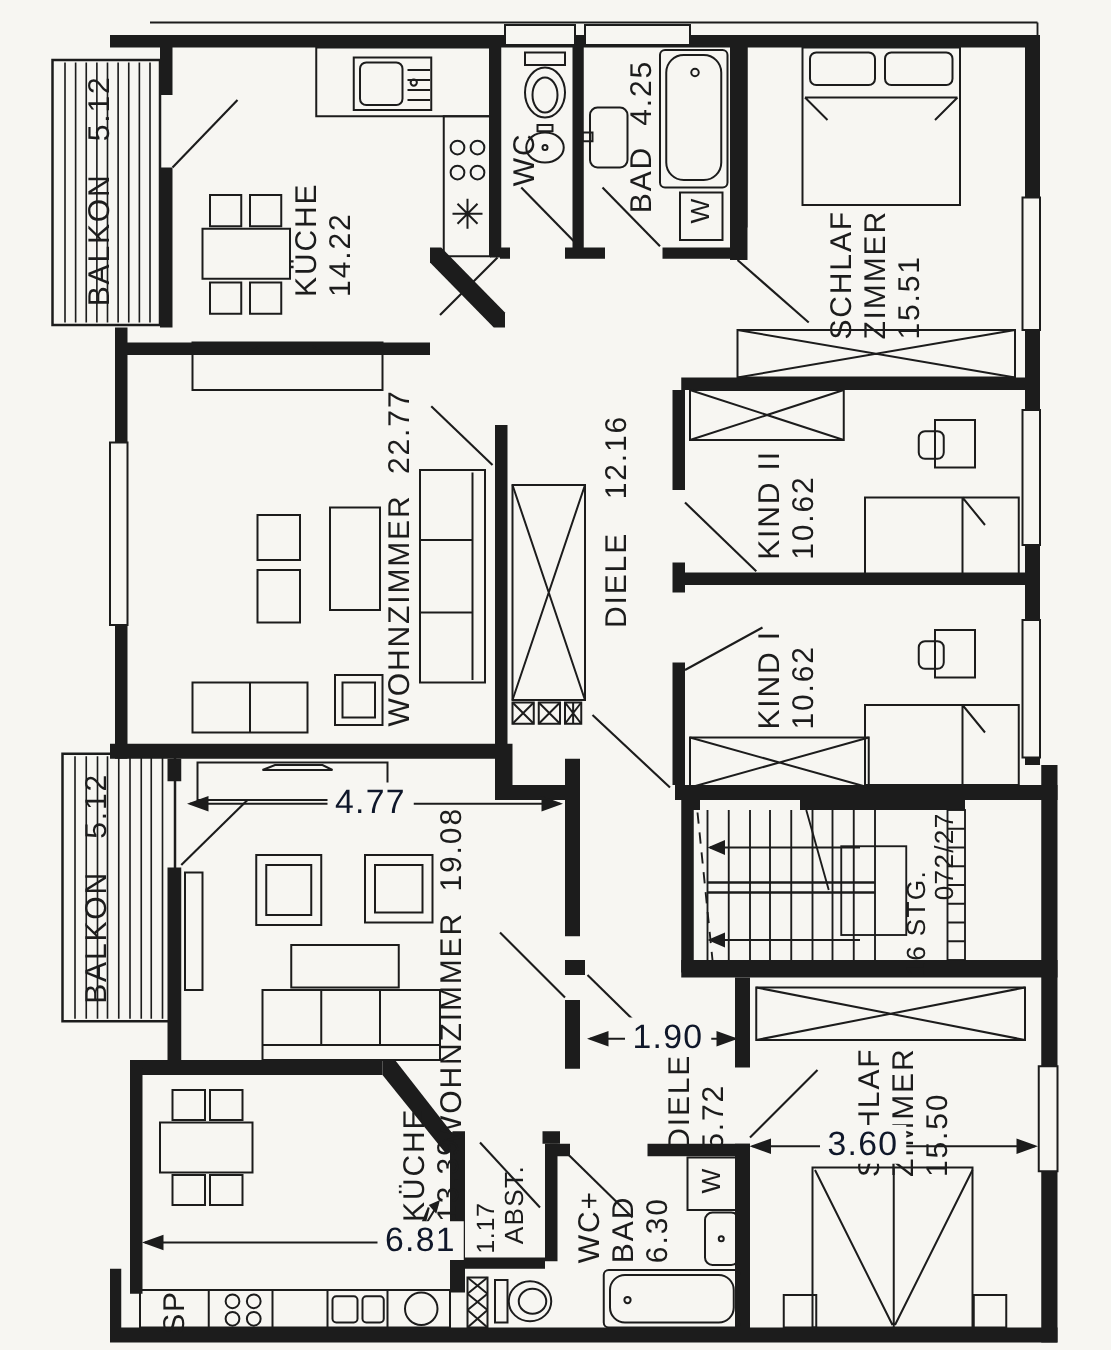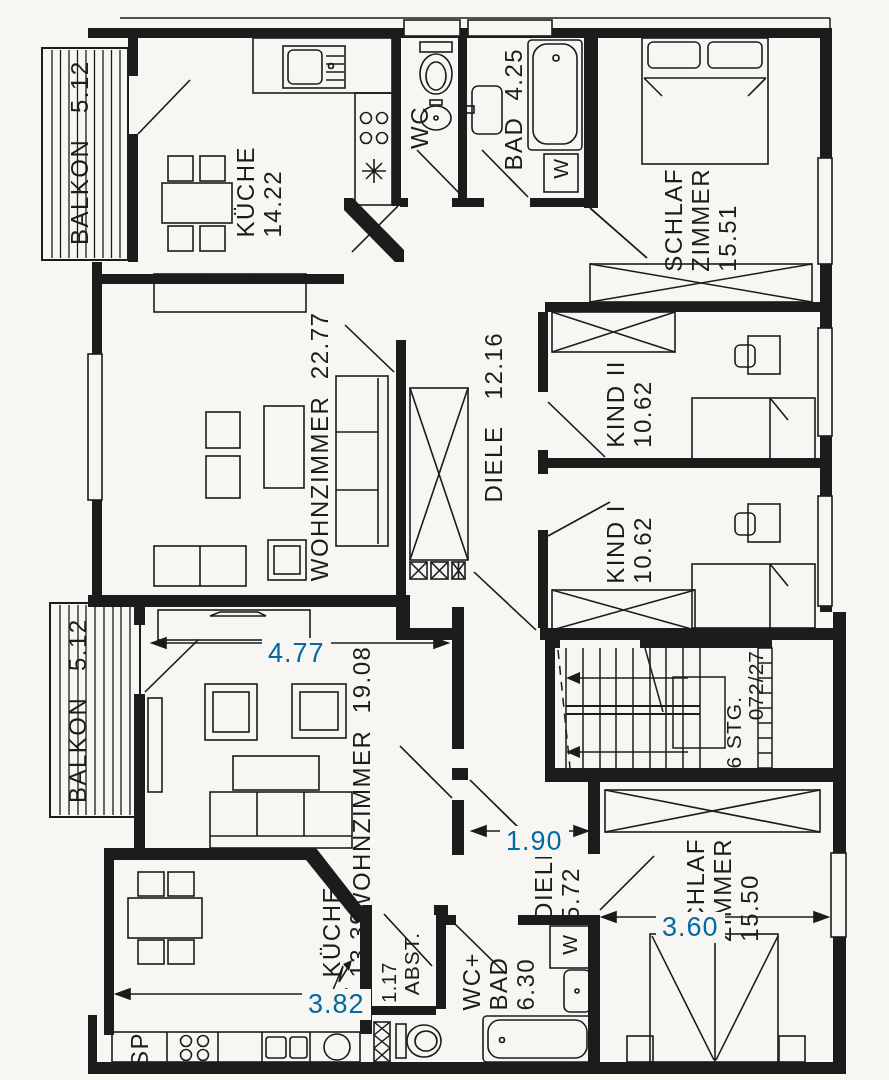--- a/index.html
+++ b/index.html
@@ -5,21 +5,21 @@
   html,body{margin:0;padding:0;background:#e8e6e1;}
   #stage{position:relative;width:889px;height:1080px;background:#f7f6f2;overflow:hidden;
          font-family:"Liberation Sans", sans-serif;color:#1c1c1c;}
   #plan-svg{position:absolute;left:0;top:0;}
   .vl{position:absolute;writing-mode:vertical-rl;transform:rotate(180deg);
       font-size:24px;letter-spacing:1.5px;line-height:1.13;white-space:nowrap;color:#1c1c1c;}
   .vl .gap{margin-inline-start:26px;}
   .vl .gap-sm{margin-inline-start:16px;}
   .sm{font-size:21px;letter-spacing:1px;}
   .xs{font-size:20px;letter-spacing:.5px;}
-  .hl{position:absolute;font-size:27px;letter-spacing:1px;background:#f7f6f2;padding:0 6px;color:#0369a1;margin-top:12px;}
+  .hl{position:absolute;font-size:27px;letter-spacing:1px;background:#f7f6f2;padding:0 6px;color:#0f172a;}
 </style>
 </head>
 <body>
 
 <div id="stage">
 <svg id="plan-svg" width="889" height="1080" viewBox="0 0 889 1080">
 
   <g fill="#1c1c1c" stroke="none">
     <rect x="88" y="28" width="742" height="10"></rect>
     <rect x="820" y="28" width="12" height="584"></rect>
@@ -382,14 +382,14 @@
   <div class="vl sm" style="left:549px;top:158px;">
     <div>W</div>
   </div>
   <div class="vl sm" style="left:558px;top:934px;">
     <div>W</div>
   </div>
 
   <div class="hl" style="left:262px;top:626px;">4.77</div>
   <div class="hl" style="left:500px;top:814px;">1.90</div>
   <div class="hl" style="left:656px;top:900px;">3.60</div>
-  <div class="hl" style="left:302px;top:977px;">3.82</div>
+  <div class="hl" style="left:302px;top:977px;">6.81</div>
 </div>
 
 </body></html>

